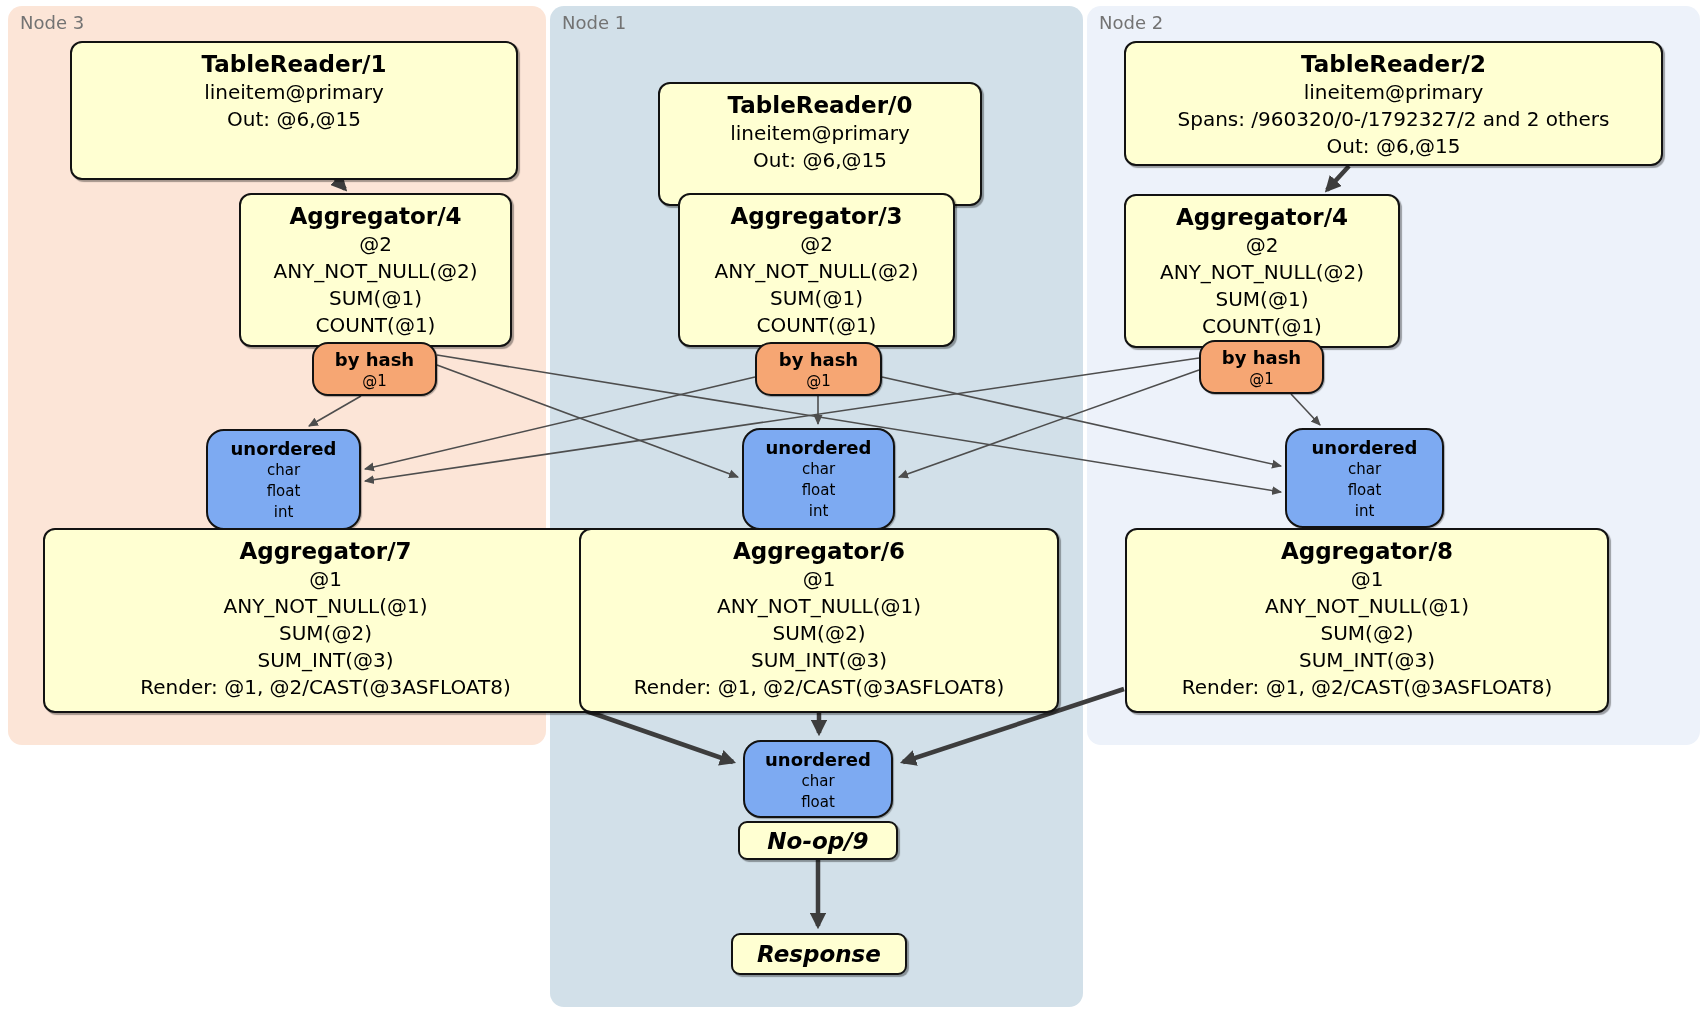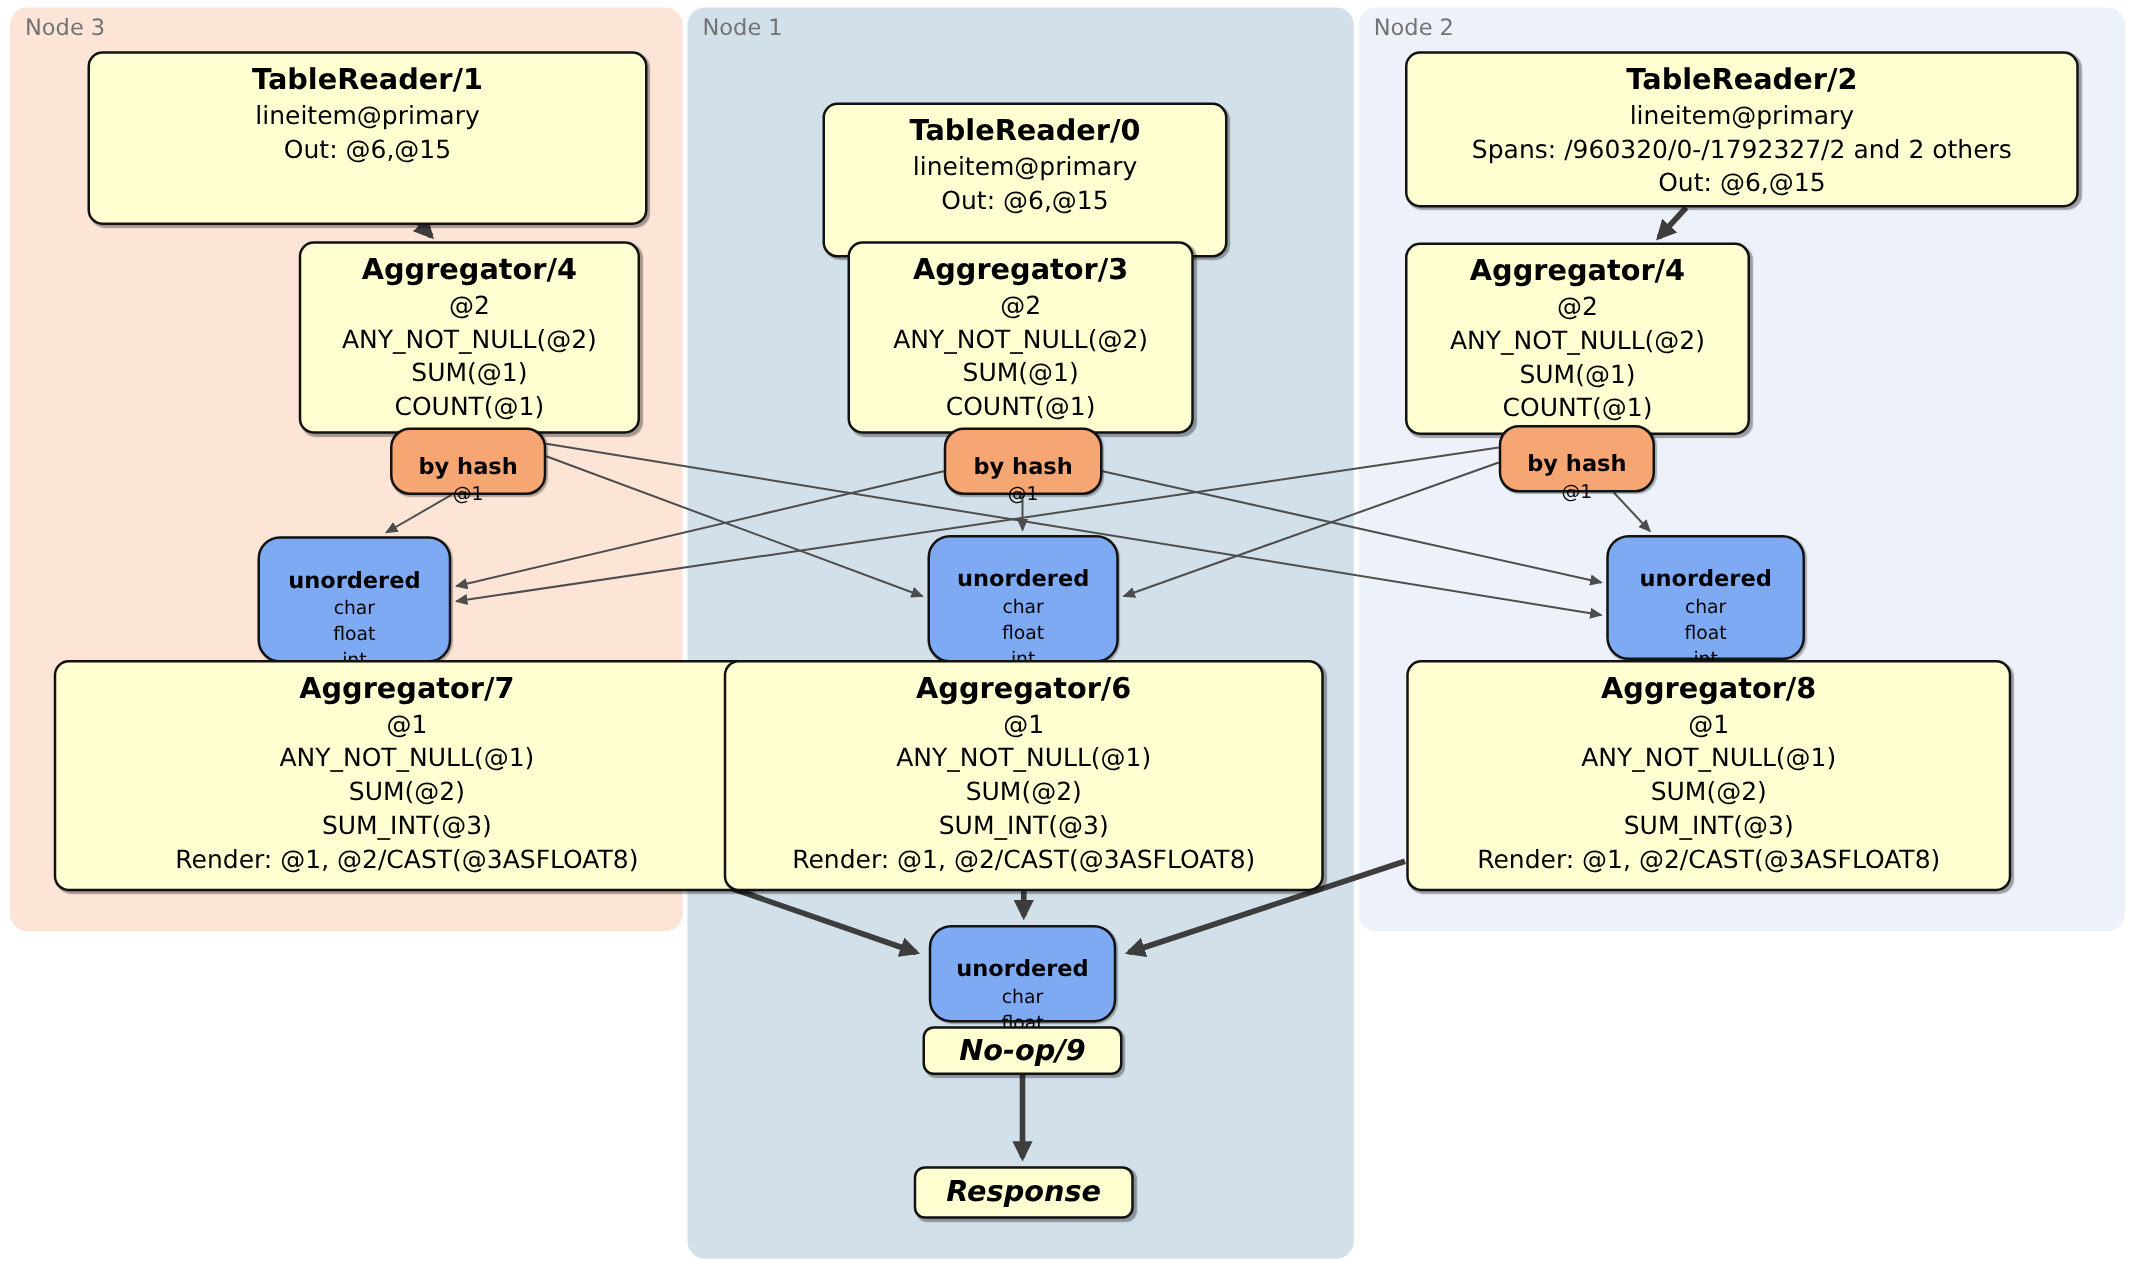--- a/index.html
+++ b/index.html
@@ -11,27 +11,27 @@
   .panel-label{position:absolute;top:6px;left:12px;font-size:18px;color:#737373;}
   .edges{position:absolute;left:0;top:0;width:1706px;height:1016px;}
   .box{
     position:absolute;box-sizing:border-box;background:#ffffd2;
     border:2px solid #121212;border-radius:12px;text-align:center;
     box-shadow:2px 2px 1px rgba(0,0,0,0.35);padding-top:6px;
   }
   .box .title{display:block;font-weight:bold;font-size:23px;line-height:30px;white-space:nowrap;}
   .box .line{display:block;font-size:20px;line-height:27px;white-space:nowrap;}
   .hash{
-    background:#f6a673;border-radius:16px;padding-top:18px;
+    background:#f6a673;border-radius:16px;padding-top:4px;
     box-shadow:1px 1px 1px rgba(0,0,0,0.3);
   }
   .hash .title{font-size:18px;line-height:23px;}
   .hash .line{font-size:15px;line-height:20px;}
   .sync{
-    background:#7daaf2;border-radius:18px;padding-top:22px;
+    background:#7daaf2;border-radius:18px;padding-top:6px;
     box-shadow:1px 1px 1px rgba(0,0,0,0.3);
     text-align:center;
   }
   .sync .title{font-size:18px;line-height:23px;}
   .sync .line{font-size:15px;line-height:21px;}
   .pill{
     display:flex;align-items:center;justify-content:center;padding-top:0;
     border-radius:9px;
     font-style:italic;
   }

